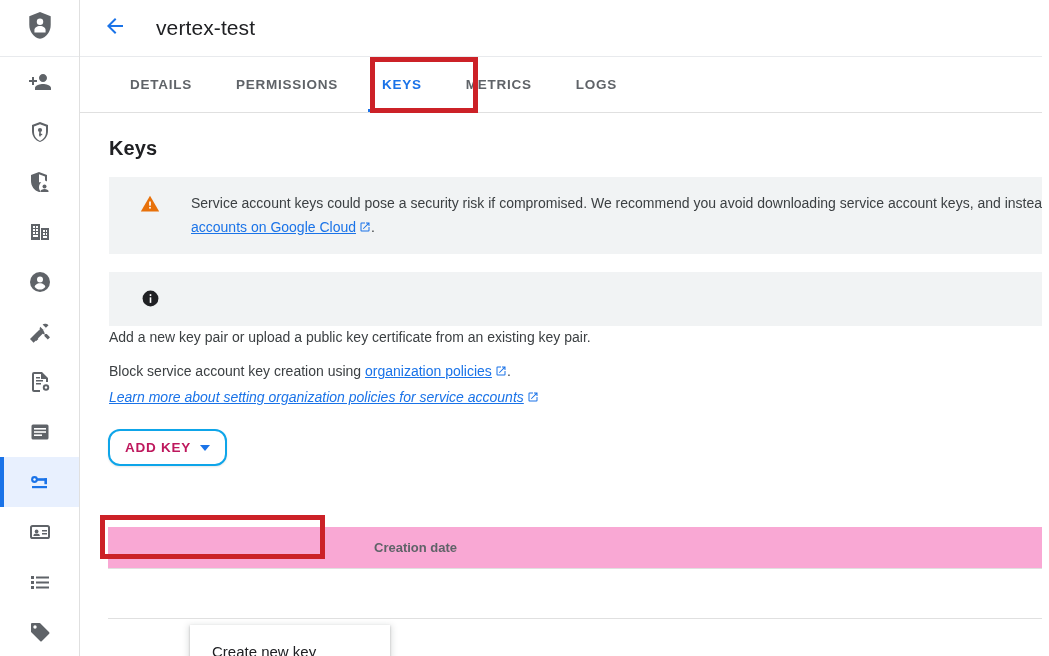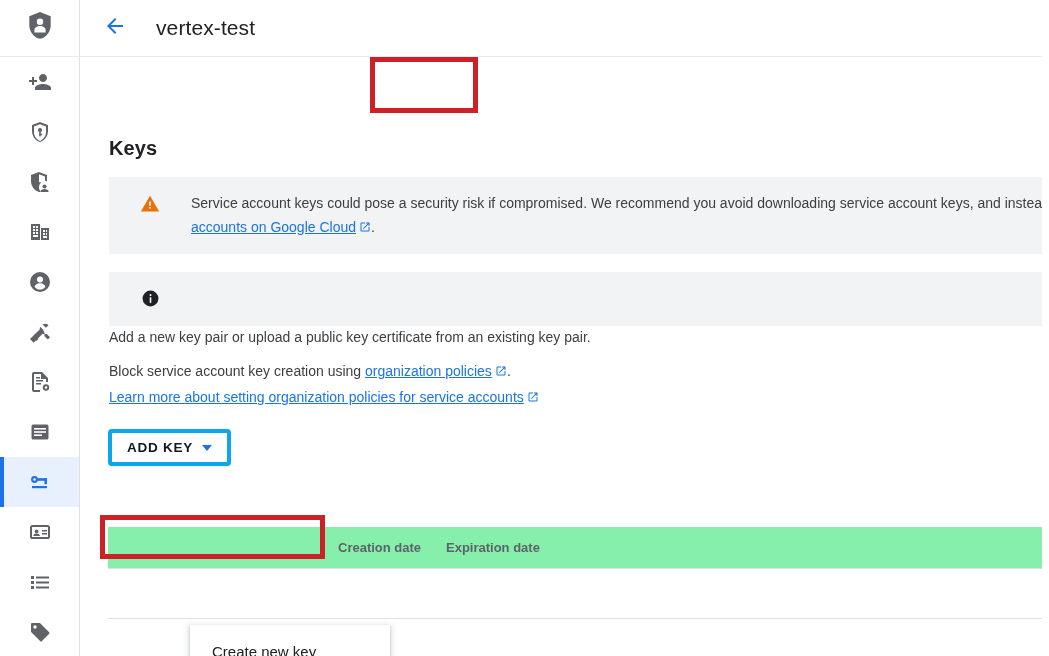--- a/index.html
+++ b/index.html
@@ -109,29 +109,29 @@
   .banner-text a { color: #1a73e8; text-decoration: underline; }
   .ext-ico { display:inline-block; vertical-align: -1px; margin-left: 3px; }
 
   .para {
     margin-left: 29px; 
     font-size: 14px; line-height: 22px; color: #3c4043;
   }
   .para.tight { margin-top: 12px; }
   .para a { color: #1a73e8; text-decoration: underline; }
   .para-link-line { margin-left: 29px; margin-top: 3px; font-size: 14px; line-height: 22px; }
-  .para-link-line a { color: #1a73e8; text-decoration: underline; }
+  .para-link-line a { color: #1a73e8; text-decoration: underline; font-style: italic; }
 
   
   #addkey-wrap { position: relative; margin-left: 28px; margin-top: 20px; display: inline-block; }
   #addkey-btn {
     display: inline-flex; align-items: center; gap: 9px;
     height: 37px; padding: 0 15px;
-    background: #fff; border: 4px solid #0ea5e9; border-radius: 4px;
-    color: #0f172a; font-size: 13.5px; font-weight: bold; letter-spacing: 0.75px;
+    background: #fff; border: 2px solid #0ea5e9; border-radius: 12px;
+    color: #be185d; font-size: 13.5px; font-weight: bold; letter-spacing: 0.75px;
     cursor: pointer;
     box-shadow: 0 1px 2px 0 rgba(60,64,67,.12);
   }
   .caret {
     width: 0; height: 0;
     border-left: 5px solid transparent; border-right: 5px solid transparent;
     border-top: 6px solid #1a73e8;
   }
 
   
@@ -147,23 +147,24 @@
     height: 36px; display: flex; align-items: center;
     padding: 0 22px; font-size: 15px; color: #202124; cursor: pointer; white-space: nowrap;
   }
 
   
   #keys-table {
     position: absolute; left: 28px; top: 414px; right: 0;
     z-index: 5;
   }
   .thead {
-    height: 42px; background: #86efac;
+    height: 42px; background: #f9a8d4;
     display: flex; align-items: center;
     border-bottom: 1px solid #e0e0e0;
+    gap: 36px;
   }
   .th { font-size: 13px; color: #5f6368; font-weight: bold; }
   .th-key { width: 230px; padding-left: 16px; }
   .th-creation { width: 108px; }
   .th-expiration { flex: 1; }
   .tbody-row { height: 50px; background: #fff; border-bottom: 1px solid #e0e0e0; }
 
   
   .redbox {
     position: absolute; border: 5px solid #cc2127; z-index: 60; pointer-events: none;
@@ -315,20 +316,27 @@
     <div id="back-arrow">
       <span>
         <svg width="24" height="24" viewBox="0 0 24 24">
             <path fill="#1a73e8" d="M20 11H7.8l5.6-5.6L12 4l-8 8 8 8 1.4-1.4L7.8 13H20v-2z"></path>
           </svg>
       </span>
     </div>
     <div id="page-title">vertex-test</div>
   </div>
 
+  <div id="tabbar">
+    <div class="tab">DETAILS</div>
+    <div class="tab">PERMISSIONS</div>
+    <div class="tab active">KEYS</div>
+    <div class="tab">METRICS</div>
+    <div class="tab">LOGS</div>
+  </div>
 
   <div id="content">
 
     <div id="keys-heading">Keys</div>
 
     
     <div class="banner">
       <div class="banner-icon">
         <svg width="20" height="20" viewBox="0 0 24 24">
             <path fill="#e8710a" d="M1 21h22L12 2 1 21z"></path>
@@ -369,21 +377,20 @@
         <span>ADD KEY</span>
         <span class="caret"></span>
       </div>
     </div>
 
     
     <div id="keys-table">
       <div class="thead">
         <div class="th th-key"></div>
         <div class="th th-creation">Creation date</div>
-        <div class="th th-expiration">Expiration date</div>
       </div>
       <div class="tbody-row"></div>
     </div>
 
     
     <div id="menu">
       <div class="menu-item">Create new key</div>
 
     </div>
   </div>

